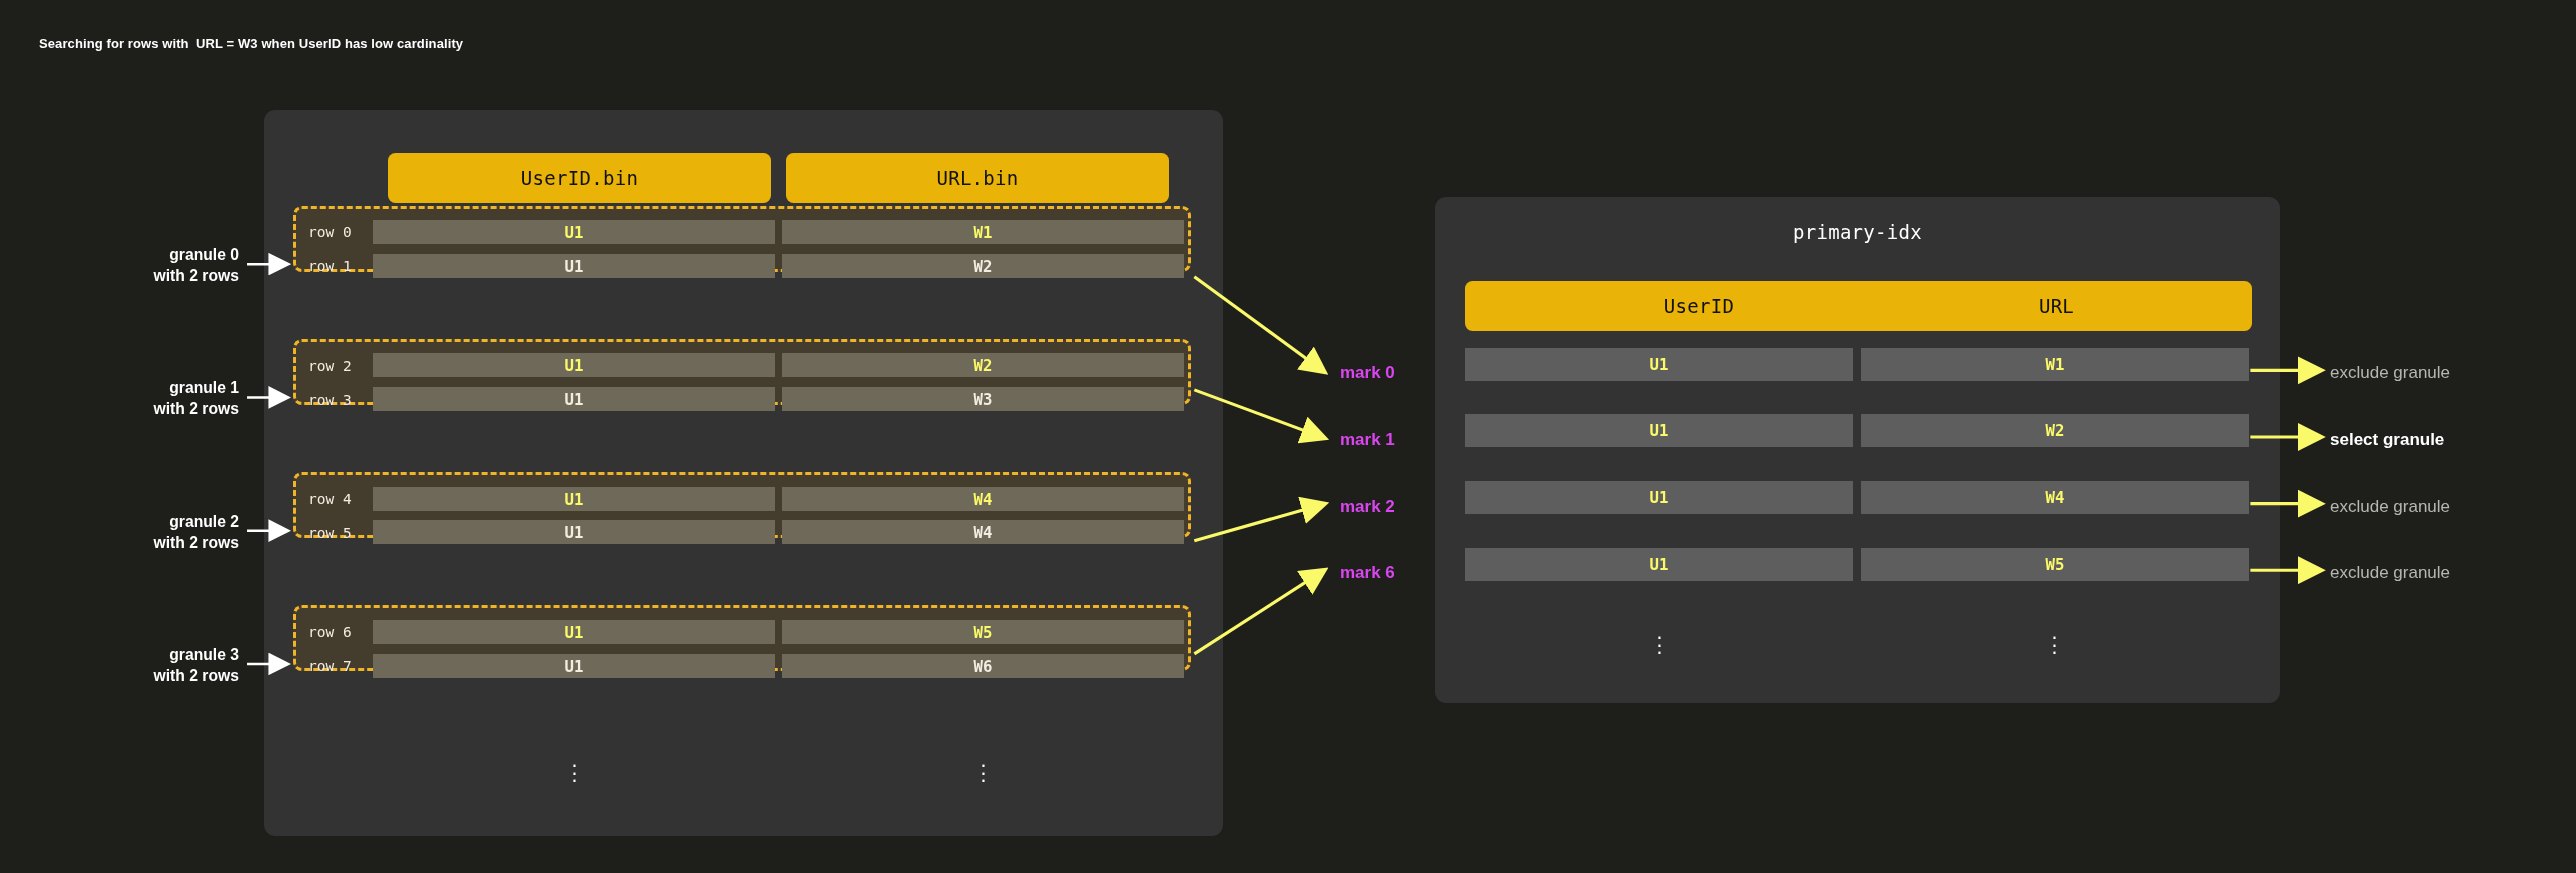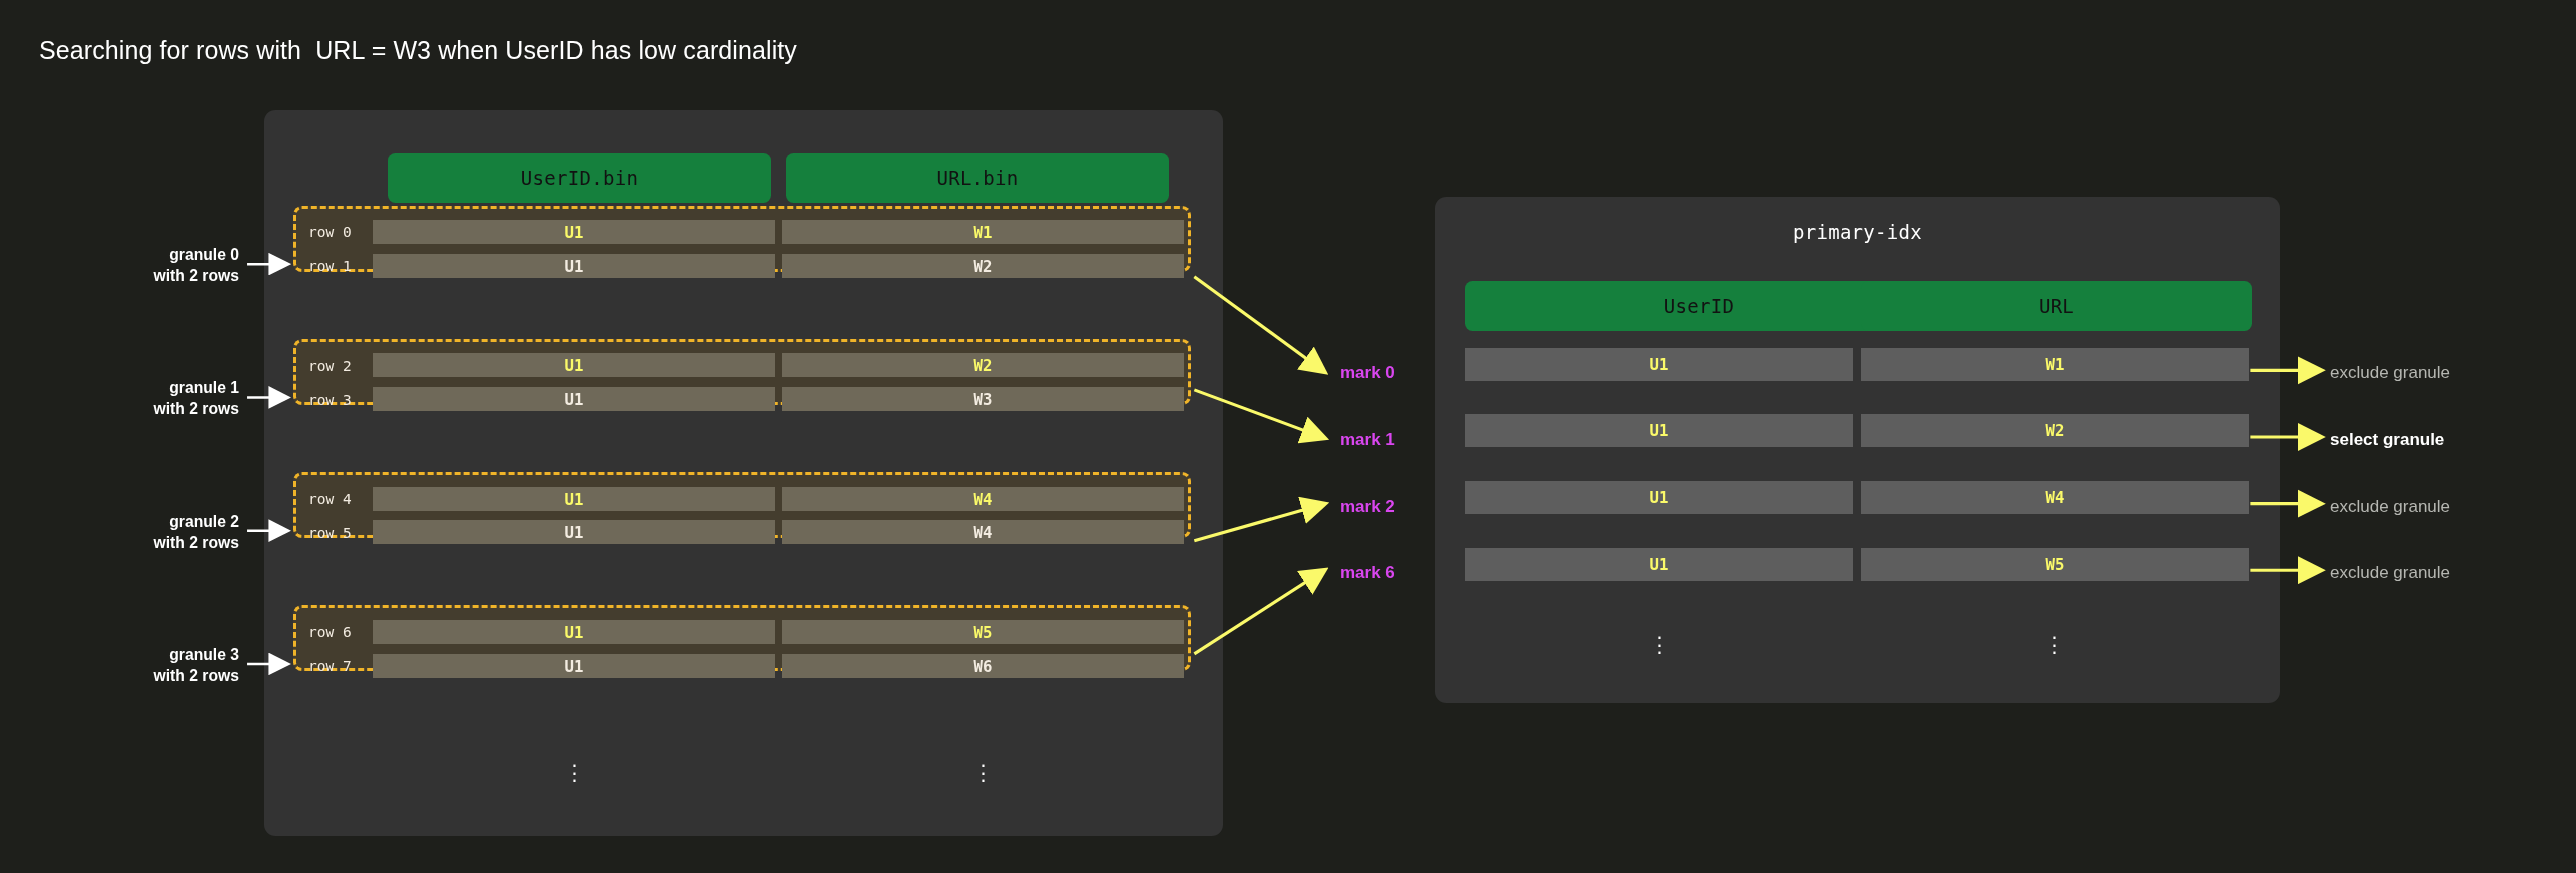--- a/index.html
+++ b/index.html
@@ -7,37 +7,37 @@
     width: 2576px; height: 874px;
     background: #1e1f1b;
     font-family: "Liberation Sans", sans-serif;
     overflow: hidden;
   }
   .stage { position: relative; width: 2576px; height: 874px; }
 
   
   .title {
     position: absolute; left: 39px; top: 36px;
-    font-size: 25px; font-weight: normal; color: #ffffff;
+    font-size: 13px; font-weight: bold; color: #ffffff;
     letter-spacing: 0.1px; white-space: pre;
   }
 
   
   .panel {
     position: absolute;
     background: #333333;
     border-radius: 11.3px;
   }
   #parts-panel { left: 264px; top: 110px; width: 959px; height: 726px; }
   #idx-panel   { left: 1435px; top: 197px; width: 845px; height: 506px; }
 
   
   .col-head {
     position: absolute;
-    background: #15803d;
+    background: #eab308;
     color: #121212;
     border-radius: 7.5px;
     font-family: "DejaVu Sans Mono", "Liberation Mono", monospace;
     font-size: 19px;
     display: flex; align-items: center; justify-content: center;
     letter-spacing: 0.3px;
   }
   .ph-userid { left: 388px; top: 153px; width: 383px; height: 50px; }
   .ph-url    { left: 786px; top: 153px; width: 383px; height: 50px; }
 

